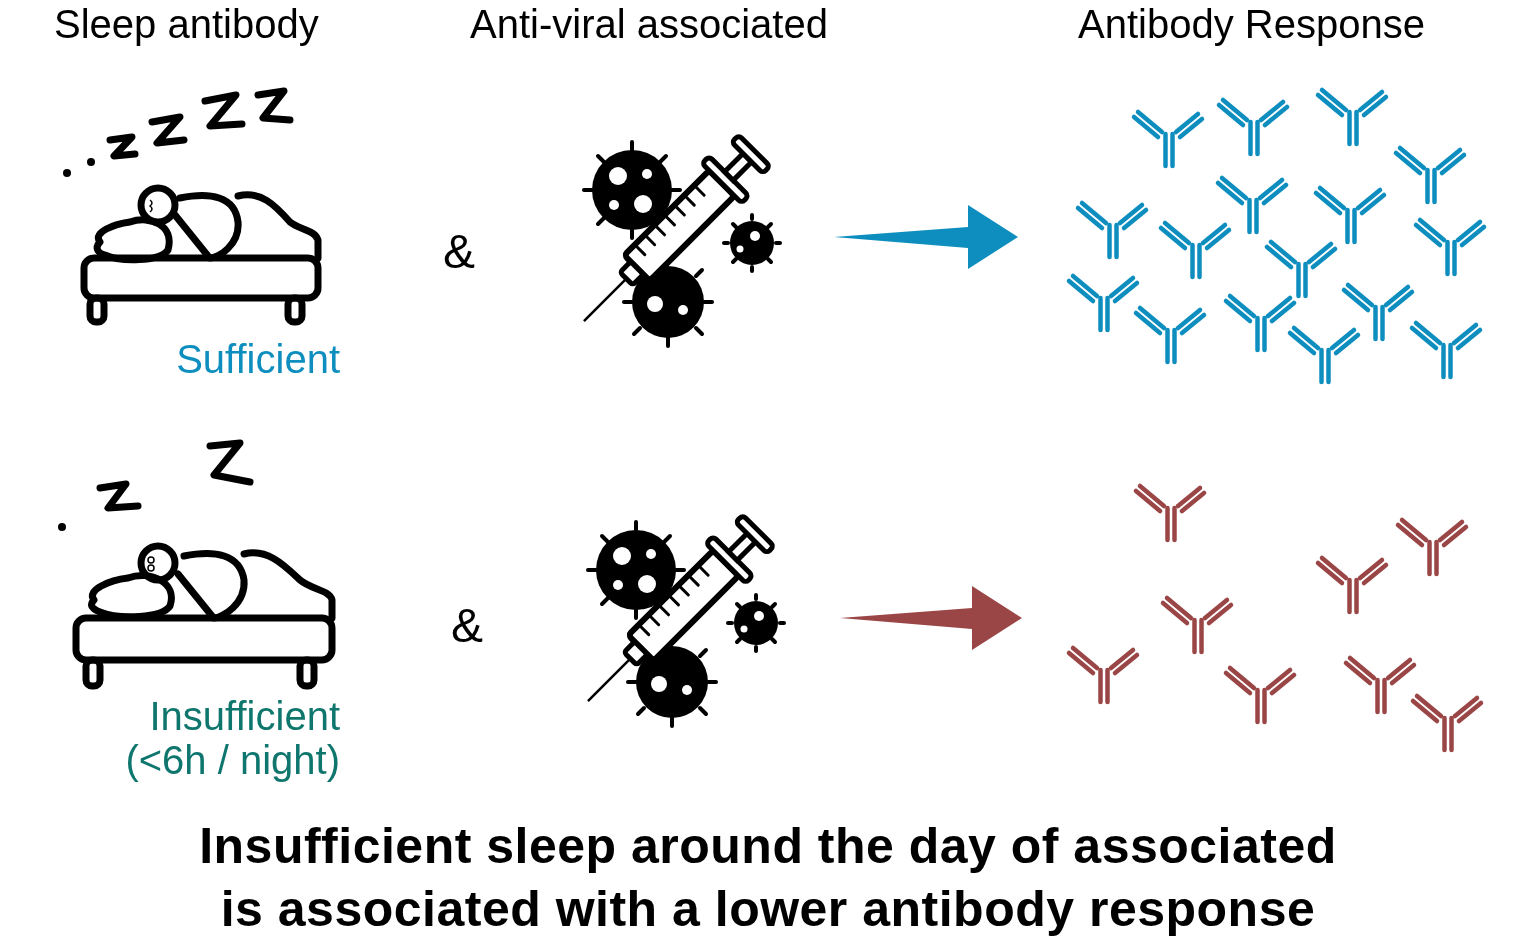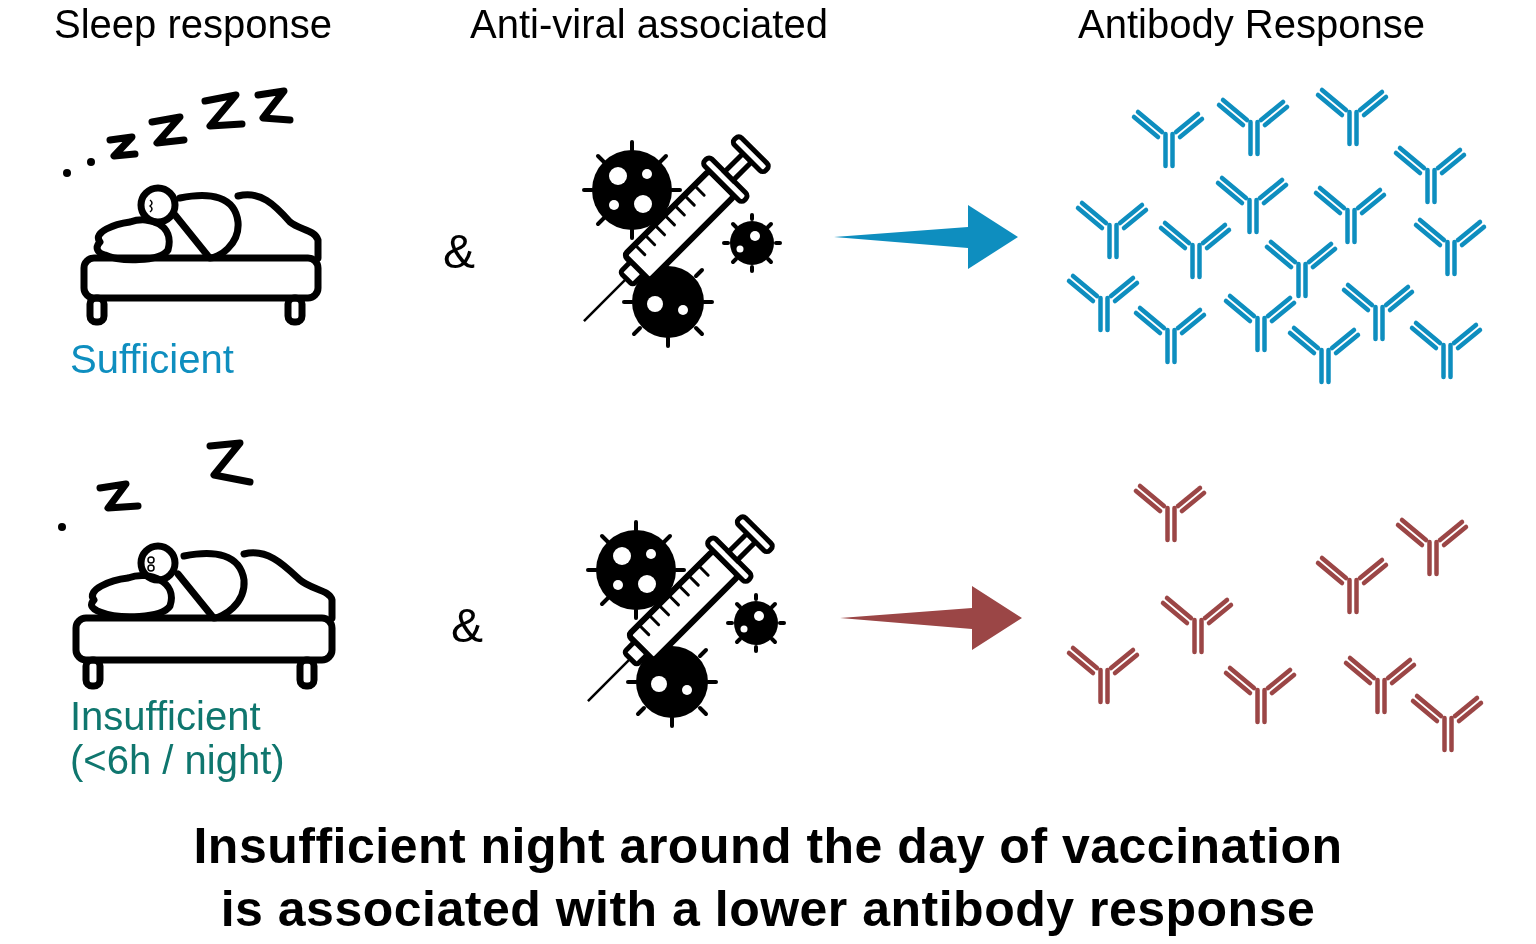--- a/index.html
+++ b/index.html
@@ -1,27 +1,27 @@
 <!DOCTYPE html>
 <html><head>
 <meta charset="utf-8">
 <style>
   html, body { margin:0; padding:0; background:#ffffff; }
   body { width:1536px; height:944px; position:relative; overflow:hidden; font-family:"Liberation Sans", sans-serif; color:#000; }
   .abs { position:absolute; }
   .col-head { font-size:40px; line-height:48px; white-space:nowrap; }
   .amp { font-size:48px; line-height:52px; }
-  .label { font-size:40px; line-height:44px; text-align:left; white-space:nowrap; }
+  .label { font-size:40px; line-height:44px; text-align:right; white-space:nowrap; }
   .caption { left:0; width:1536px; text-align:center; font-weight:bold; font-size:50px; line-height:64px; letter-spacing:0.5px; }
   svg { position:absolute; overflow:visible; }
 </style>
 </head>
 <body>
 
-<div class="abs col-head" style="left:54px; top:0px;">Sleep response</div>
+<div class="abs col-head" style="left:54px; top:0px;">Sleep antibody</div>
 <div class="abs col-head" style="left:470px; top:0px;">Anti-viral associated</div>
 <div class="abs col-head" style="left:1078px; top:0px;">Antibody Response</div>
 
 <svg style="left:0;top:0;" width="1" height="1">
   <g fill="none" stroke="#000" stroke-width="7" stroke-linecap="round" stroke-linejoin="round">
     <circle cx="67" cy="173" r="4" fill="#000" stroke="none"></circle>
     <circle cx="91" cy="162" r="4" fill="#000" stroke="none"></circle>
     <path d="M110 140 L132 137 L114 156 L135 154"></path>
     <path d="M152 122 L180 117 L157 143 L184 140"></path>
     <path d="M205 101 L236 95 L210 126 L242 124"></path>
@@ -204,14 +204,14 @@
     <use href="#ab" x="1432" y="542"></use>
     <use href="#ab" x="1352" y="580"></use>
     <use href="#ab" x="1197" y="620"></use>
     <use href="#ab" x="1103" y="670"></use>
     <use href="#ab" x="1260" y="690"></use>
     <use href="#ab" x="1380" y="680"></use>
     <use href="#ab" x="1447" y="718"></use>
   </g>
 </svg>
 
-<div class="abs caption" style="top:814px;">Insufficient night around the day of vaccination</div>
+<div class="abs caption" style="top:814px;">Insufficient sleep around the day of associated</div>
 <div class="abs caption" style="top:877px;text-align:center;">is associated with a lower antibody response</div>
 
 </body></html>

